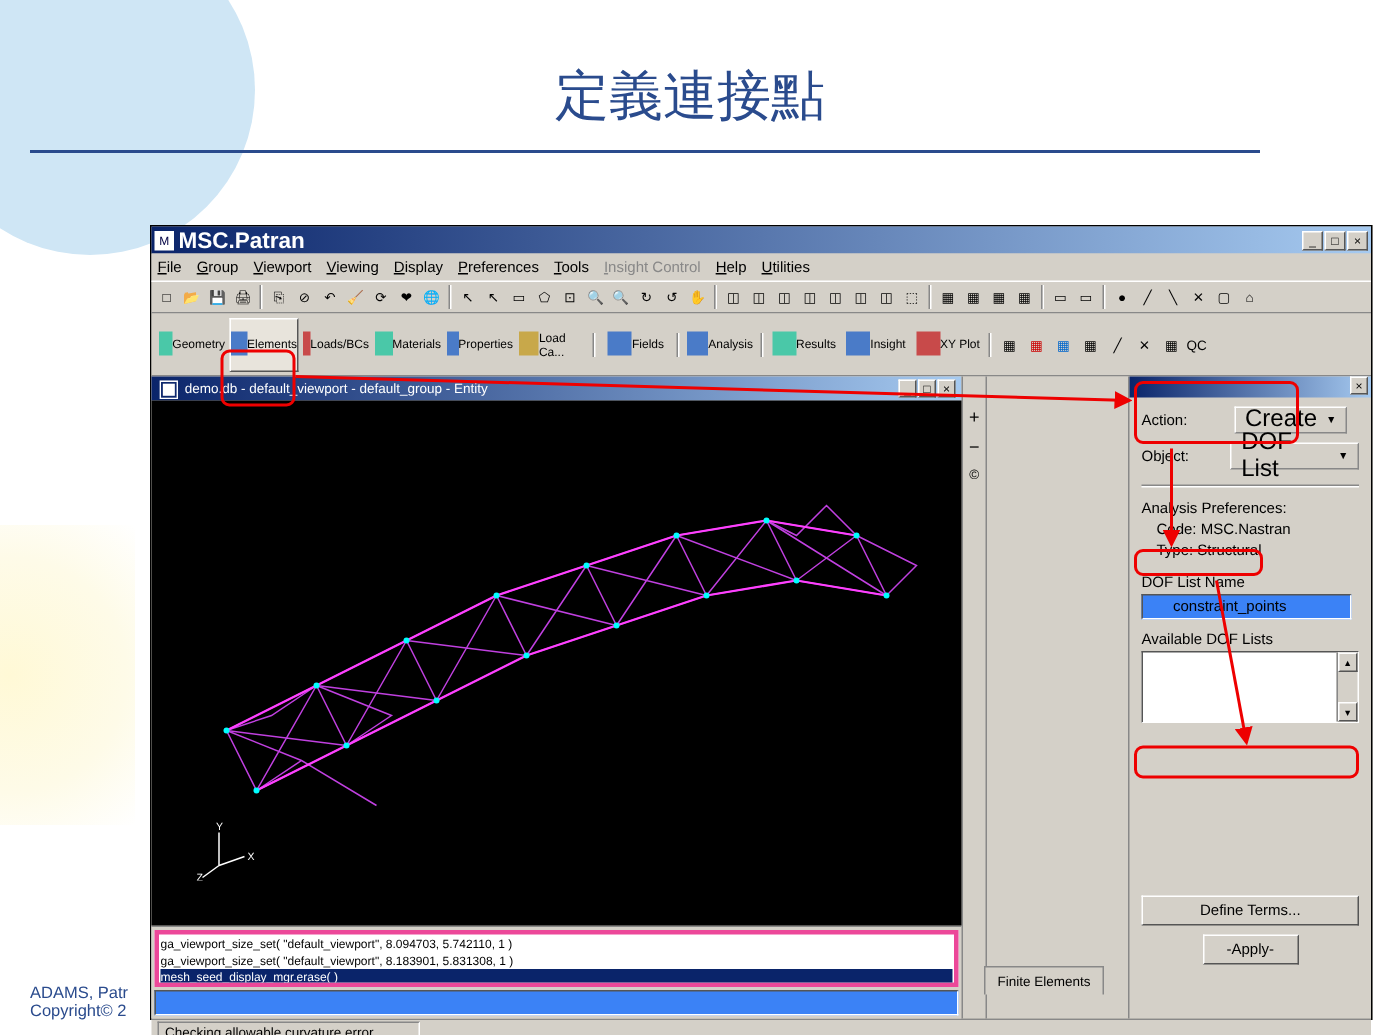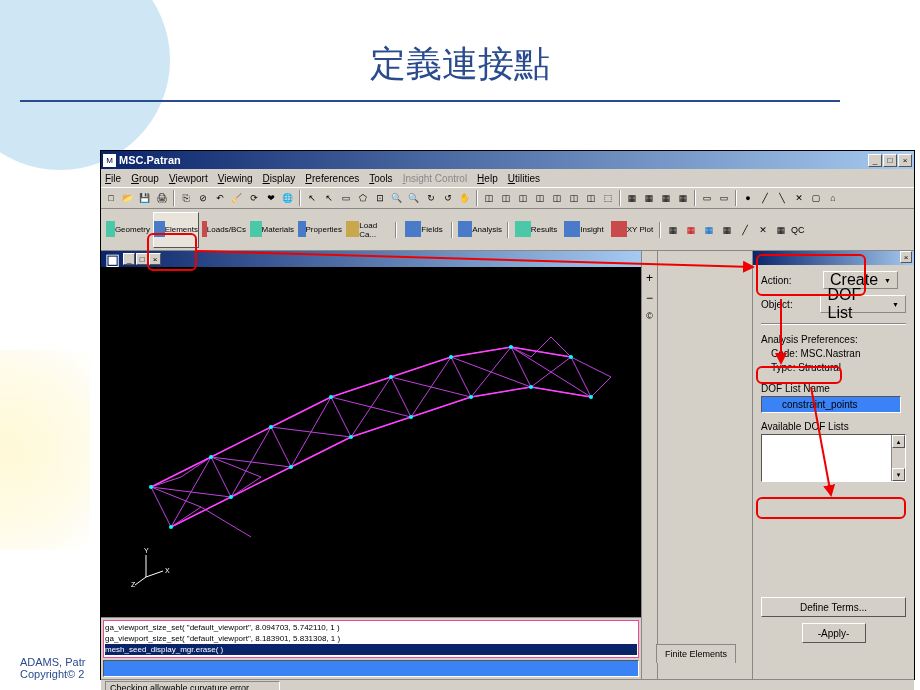--- a/index.html
+++ b/index.html
@@ -10,21 +10,21 @@
 .yellow-blob { position: absolute; top: 350px; left: -30px; width: 120px; height: 200px; background: radial-gradient(circle at 30% 50%, #fff9d6, #fefbe8 60%, transparent); }
 .title-line { position: absolute; top: 100px; left: 20px; width: 820px; height: 2px; background: #2a4b8d; }
 .slide-title { position: absolute; top: 40px; left: 0; width: 920px; text-align: center; font-size: 36px; color: #2a4b8d; font-family: "Microsoft JhengHei", sans-serif; }
 .footer-left { position: absolute; bottom: 10px; left: 20px; font-size: 11px; color: #2a4b8d; }
 .footer-right { position: absolute; bottom: 10px; right: 20px; font-size: 14px; font-weight: bold; color: #333; }
 .footer-right-sub { position: absolute; bottom: 3px; right: 20px; font-size: 6px; color: #555; }
 
 .app-window { position: absolute; top: 150px; left: 100px; width: 815px; height: 530px; background: #d4d0c8; border: 1px solid #000; }
 .titlebar { height: 18px; background: linear-gradient(to right, #0a246a, #a6caf0); display: flex; align-items: center; padding: 0 2px; }
 .titlebar-icon { width: 13px; height: 13px; background: #fff; margin-right: 3px; font-size: 8px; display: flex; align-items: center; justify-content: center; color: #004; }
-.titlebar-text { color: #fff; font-size: 11px; font-weight: bold; flex: 1; }
+.titlebar-text { color: #fff; font-size: 15px; font-weight: bold; flex: 1; }
 .win-btns { display: flex; gap: 1px; }
 .win-btn { width: 14px; height: 13px; background: #d4d0c8; border: 1px solid #fff; border-right-color: #555; border-bottom-color: #555; font-size: 8px; display: flex; align-items: center; justify-content: center; }
 
 .menubar { height: 18px; background: #d4d0c8; display: flex; align-items: center; padding: 0 4px; font-size: 10px; gap: 10px; }
 .menubar span:first-letter { text-decoration: underline; }
 
 .toolbar-row { height: 22px; background: #d4d0c8; border-top: 1px solid #fff; border-bottom: 1px solid #888; display: flex; align-items: center; padding: 0 2px; gap: 1px; }
 .tb { width: 16px; height: 16px; background: #d4d0c8; border: 1px solid #d4d0c8; display: flex; align-items: center; justify-content: center; font-size: 9px; }
 .tb-sep { width: 2px; height: 16px; border-left: 1px solid #888; border-right: 1px solid #fff; margin: 0 2px; }
 
@@ -61,21 +61,21 @@
 .section-hr { border: none; border-top: 1px solid #888; border-bottom: 1px solid #fff; margin: 4px 0 8px 0; }
 .pref-block { margin-bottom: 8px; line-height: 14px; }
 .text-input { height: 17px; border: 1px solid #555; border-right-color: #fff; border-bottom-color: #fff; background: #3b82f6; padding: 0 20px; font-size: 10px; width: 140px; }
 .listbox { height: 48px; border: 1px solid #555; border-right-color: #fff; border-bottom-color: #fff; background: #fff; width: 100%; margin-bottom: 6px; position: relative; }
 .listbox .sb { position: absolute; right: 0; top: 0; bottom: 0; width: 14px; background: #d4d0c8; border-left: 1px solid #888; }
 .sb .sb-btn { width: 13px; height: 13px; background: #d4d0c8; border: 1px solid #fff; border-right-color: #555; border-bottom-color: #555; font-size: 7px; display: flex; align-items: center; justify-content: center; }
 .wide-btn { height: 20px; background: #d4d0c8; border: 1px solid #fff; border-right-color: #555; border-bottom-color: #555; display: flex; align-items: center; justify-content: center; font-size: 10px; margin-bottom: 6px; width: 100%; }
 .apply-btn { width: 64px; margin: 0 auto; }
 
 .cmd-area { height: 62px; background: #d4d0c8; border-top: 1px solid #888; display: flex; flex-direction: column; }
-.cmd-list { flex: 1; background: #fff; border: 1px solid #ec4899; margin: 2px; font-size: 8px; line-height: 11px; padding: 1px; font-family: monospace; overflow: hidden; }
+.cmd-list { flex: 1; background: #fff; border: 3px solid #ec4899; margin: 2px; font-size: 8px; line-height: 11px; padding: 1px; font-family: monospace; overflow: hidden; }
 .cmd-sel { background: #0a246a; color: #fff; }
 .status { height: 16px; display: flex; align-items: center; padding: 0 4px; font-size: 9px; background: #d4d0c8; border-top: 1px solid #888; }
 .status-box { border: 1px solid #888; border-right-color: #fff; border-bottom-color: #fff; padding: 1px 20px 1px 4px; }
 
 .panel-tab { position: absolute; bottom: 16px; left: 555px; font-size: 9px; padding: 4px 8px; background: #d4d0c8; border: 1px solid #888; border-bottom: none; }
 
 .redbox { position: absolute; border: 2px solid #e00; border-radius: 6px; }
 </style>
 </head>
 <body>
@@ -225,20 +225,21 @@
         <div class="tb">✕</div>
         <div class="tb">▦</div>
         <span style="font-size:9px">QC</span>
       </div>
     </div>
 
     <div class="workspace">
       <div class="viewport-col">
         <div class="viewport-title">
           <span style="color:#fff;margin-right:3px">▣</span>
+          <div class="viewport-title-text">demo.db - default_viewport - default_group - Entity</div>
           <div class="win-btns">
             <div class="win-btn">_</div>
             <div class="win-btn">□</div>
             <div class="win-btn">×</div>
           </div>
         </div>
         <div class="viewport-canvas">
           <svg class="mesh-svg" viewBox="0 0 500 260">
             <g stroke="#c040e0" stroke-width="1" fill="none">
               <path d="M30 180 L90 150 L150 120 L210 90 L270 70 L330 50 L390 40 L450 50"></path>

